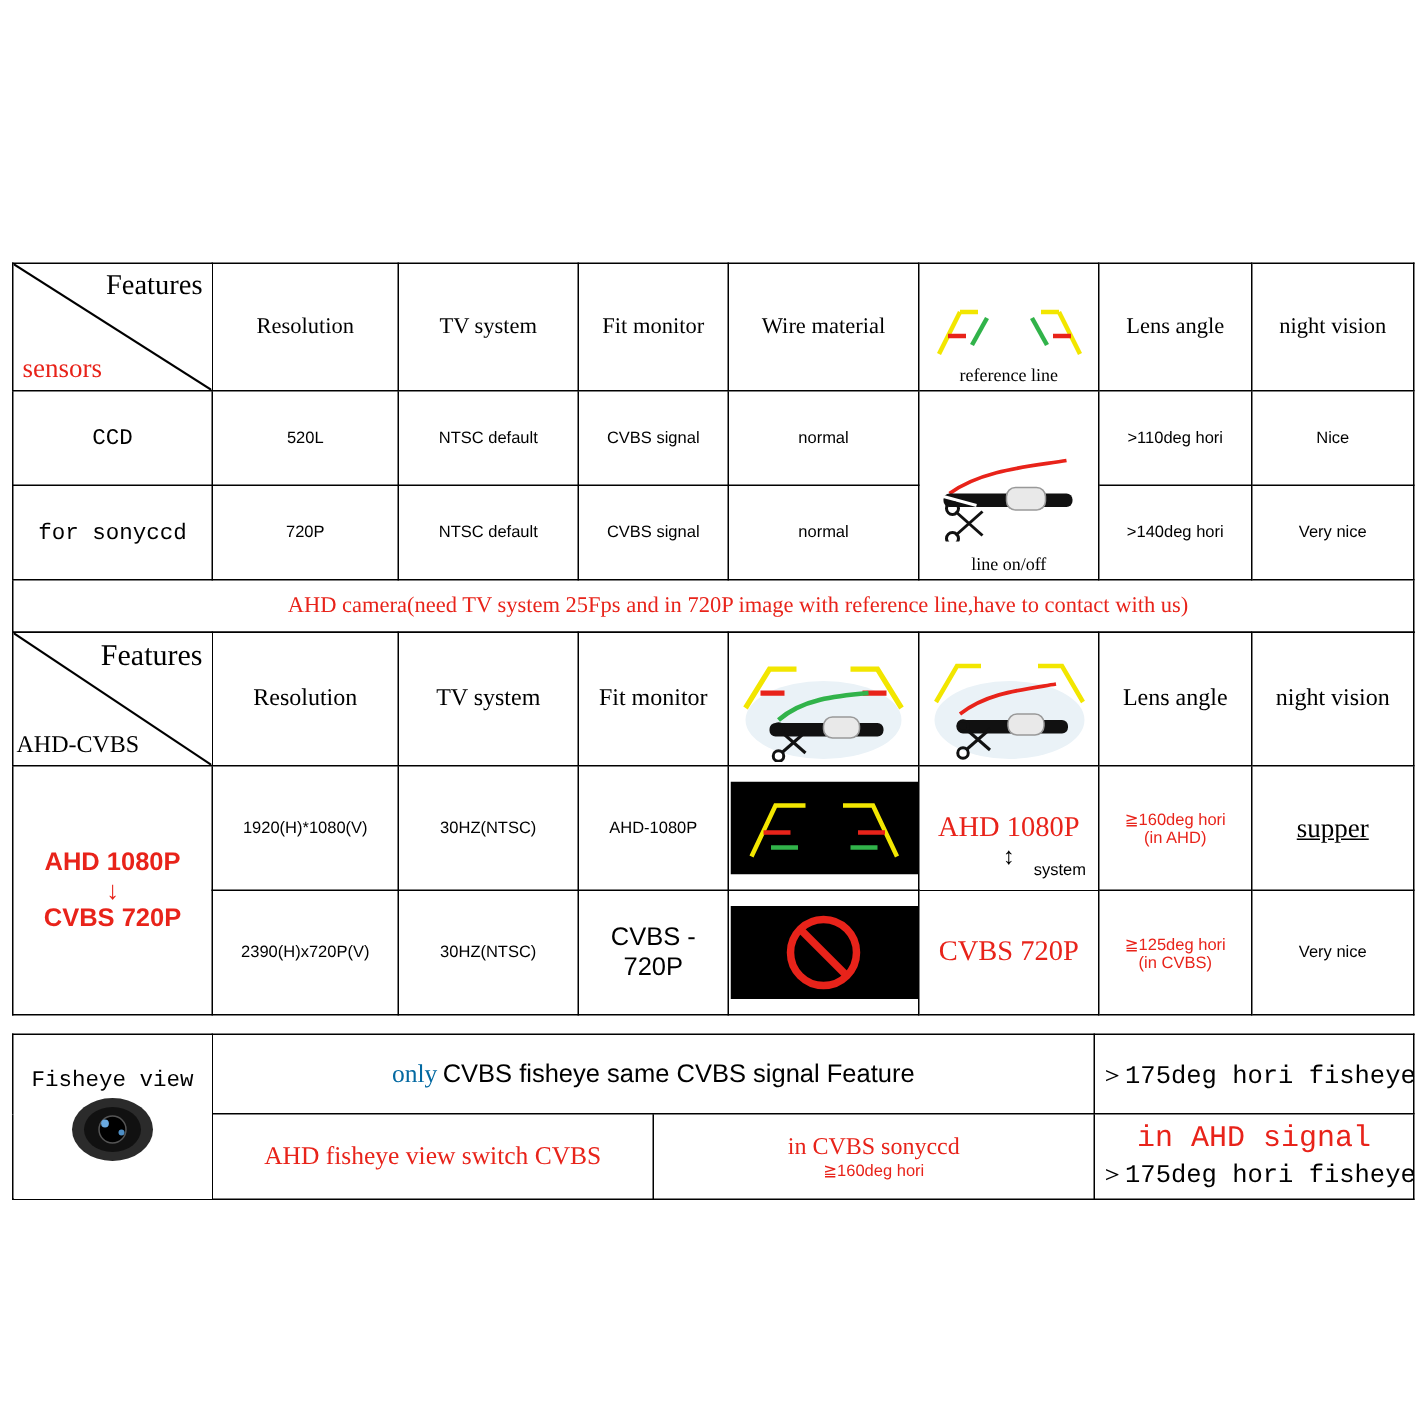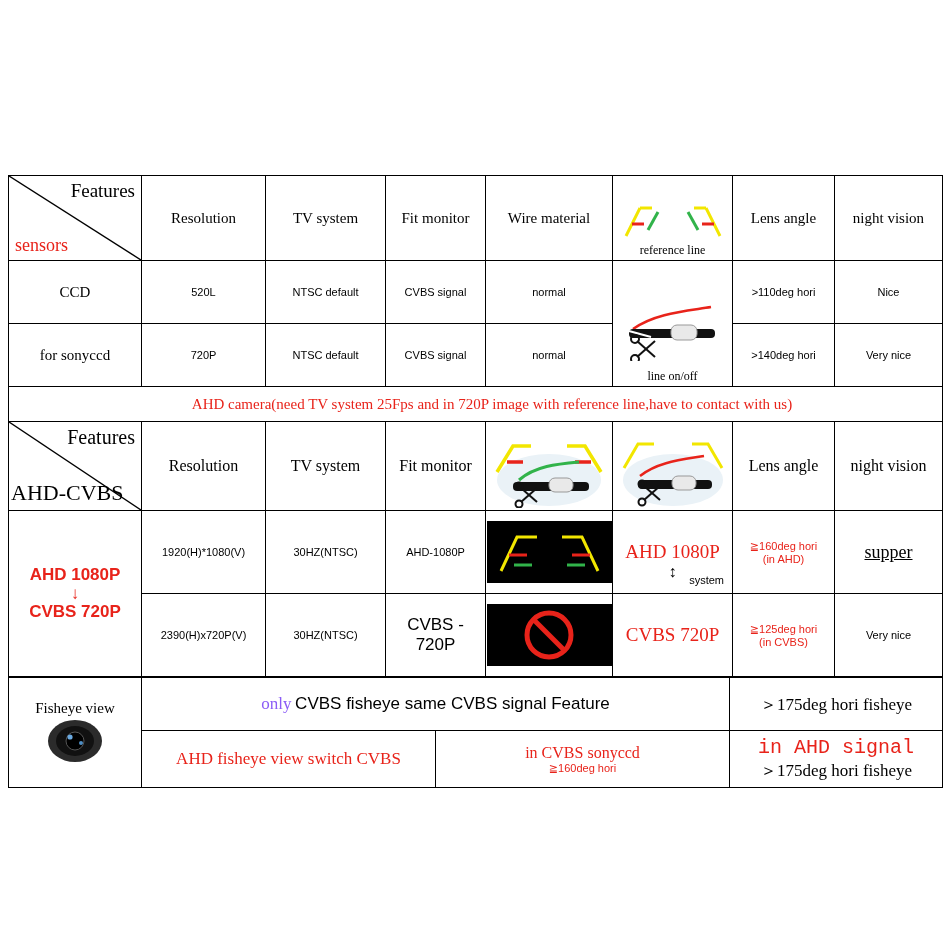--- a/index.html
+++ b/index.html
@@ -57,35 +57,35 @@
     left: 6px;
     bottom: 4px;
     font-size: 18px;
     color: #e8231a;
     font-family: "Liberation Serif", serif;
   }
   .corner .ahdcvbs {
     position: absolute;
     left: 2px;
     bottom: 4px;
-    font-size: 22px;
+    font-size: 16px;
     color: #000;
     font-family: "Liberation Serif", serif;
   }
   .hdr {
     font-size: 15px;
     font-family: "Liberation Serif", serif;
   }
   .hdr2 {
     font-size: 16px;
     font-family: "Liberation Serif", serif;
   }
   .cellbig {
     font-size: 15px;
-    font-family: Liberation Serif, serif;
+    font-family: Liberation Mono, monospace;
   }
   .small {
     font-size: 11px;
   }
   .red {
     color: #e8231a;
   }
   .redbold {
     color: #e8231a;
     font-weight: bold;
@@ -153,21 +153,21 @@
     padding: 0;
     position: relative;
     height: 50px;
   }
   .lensdot {
     width: 56px;
     height: 44px;
     margin: 0 auto;
   }
   .onlytxt {
-    color: #8b5cf6;
+    color: #0369a1;
     font-size: 17px;
     font-family: "Liberation Serif", serif;
   }
   .blk13 { font-size: 17px; }
   .supper {
     font-size: 18px;
     font-family: "Liberation Serif", serif;
     text-decoration: underline;
   }
   .nowrap { white-space: nowrap; }
@@ -370,21 +370,21 @@
       </td>
       <td>
         <div class="red small nowrap">≧125deg hori</div>
         <div class="red small">(in CVBS)</div>
       </td>
       <td class="small">Very nice</td>
     </tr>
   </tbody>
     </table>
 
-  <table style="margin-top:0">
+  <table style="margin-top:12px">
     <colgroup>
       <col style="width:133px">
         <col style="width:294px">
         <col style="width:294px">
         <col style="width:213px">
     </colgroup>
     <tbody>
         <tr>
       <td rowspan="2" class="fisheyeCell" style="height:100px">
         <div class="cellbig" style="margin-bottom:2px">Fisheye view</div>

